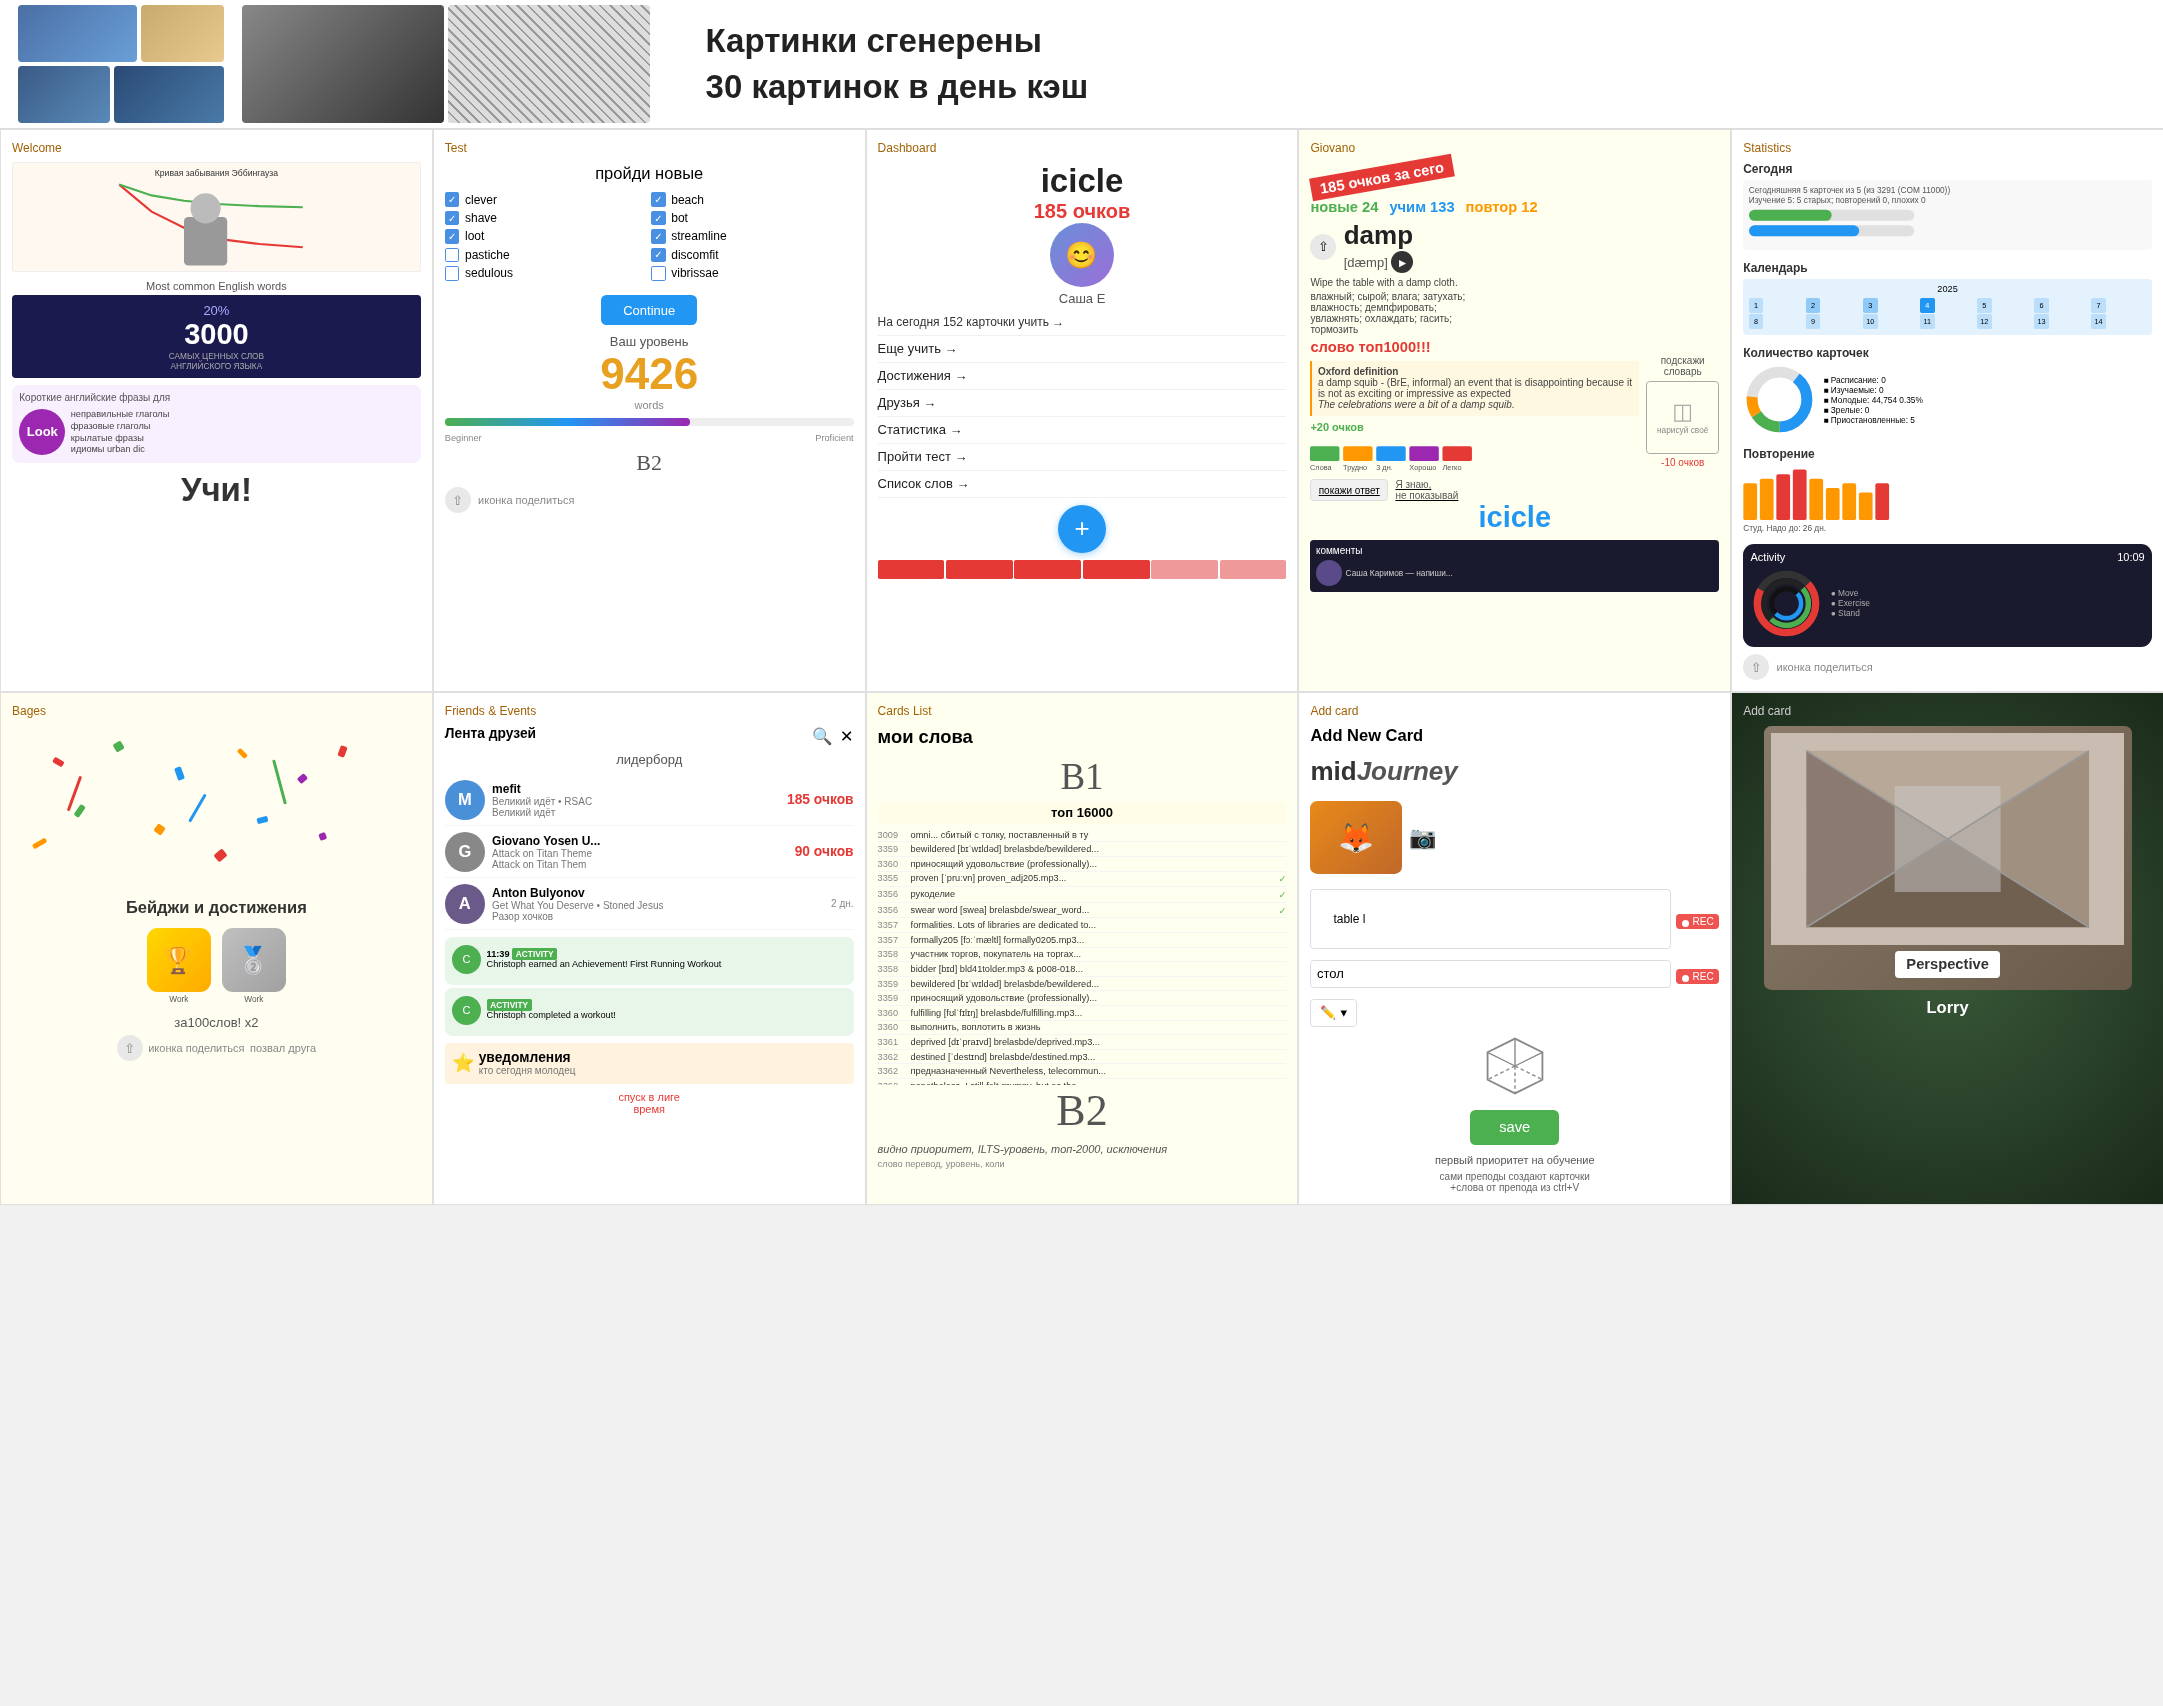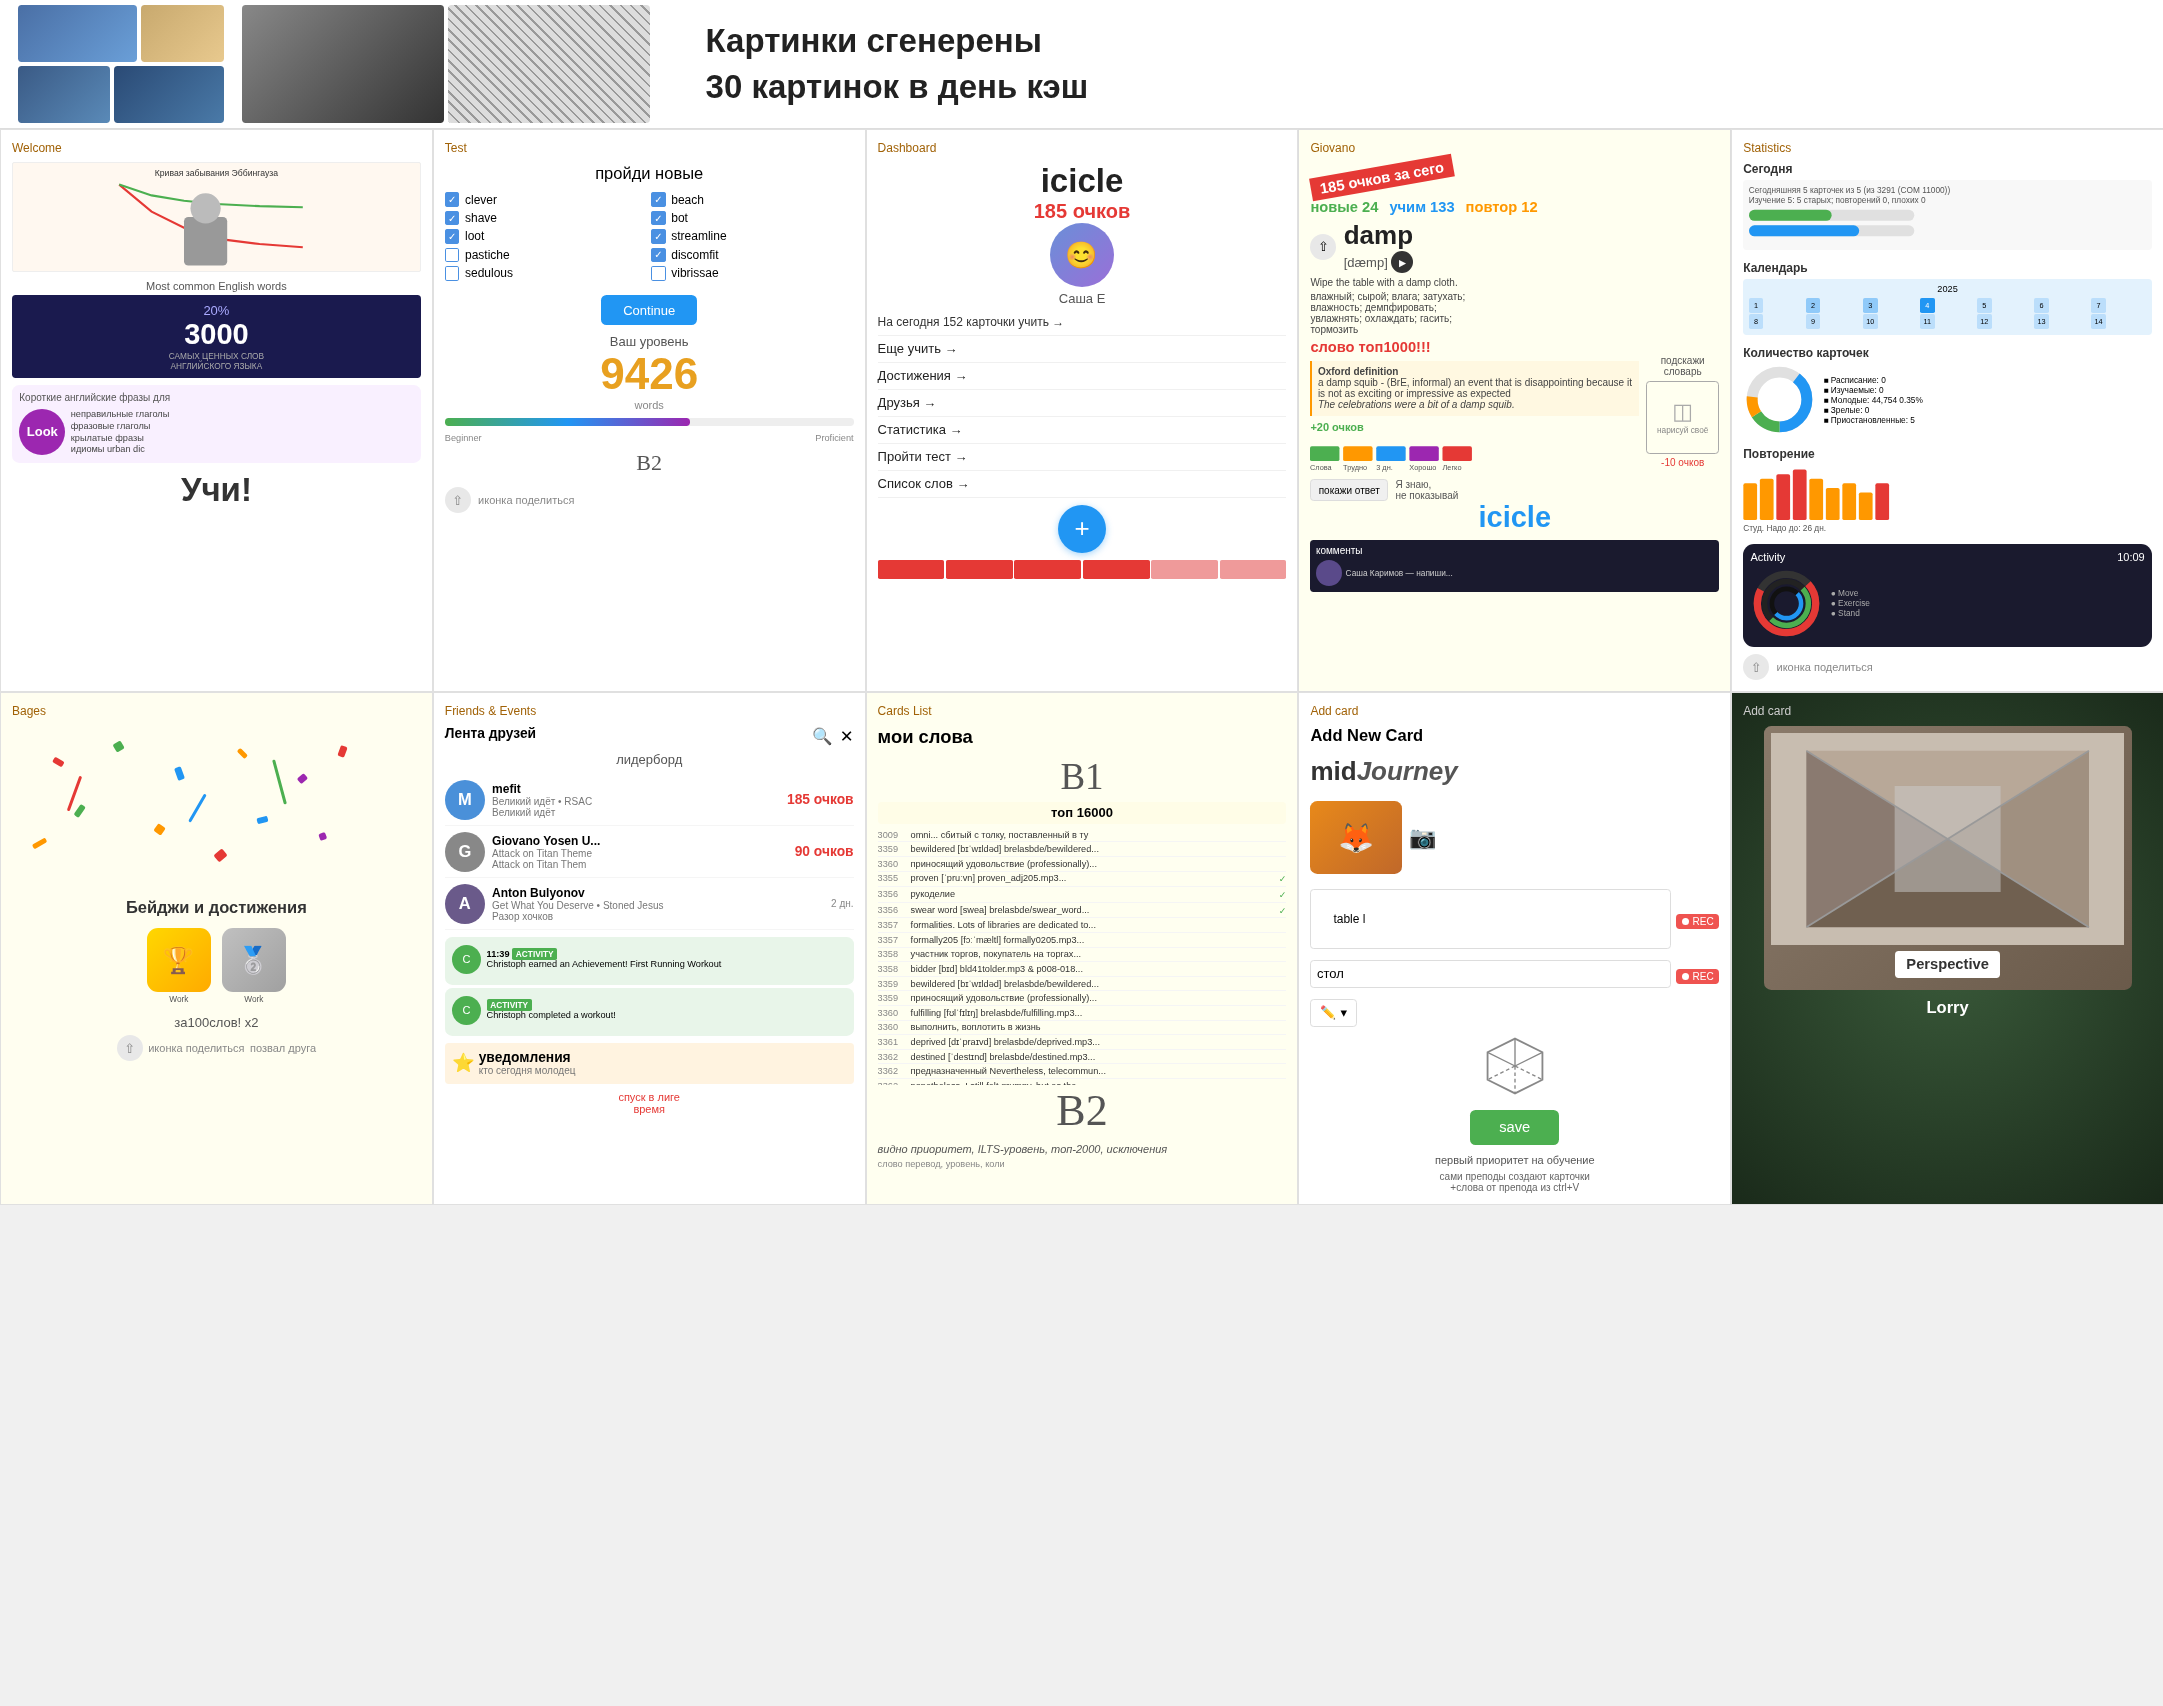--- a/index.html
+++ b/index.html
@@ -540,21 +540,21 @@
     .input-field {
       width: 100%;
       padding: 7.3px;
       border: 0.9px solid #ddd;
       border-radius: 3.7px;
       font-size: 13px;
       margin-bottom: 5.5px;
     }
     .rec-badge {
       display: inline-flex;
-      align-items: center;
+      align-items: flex-end;
       gap: 3.7px;
       background: #ef5350;
       color: #fff;
       border-radius: 3.7px;
       padding: 1.8px 5.5px;
       font-size: 10px;
     }
     .rec-dot { width: 7.3px; height: 7.3px; border-radius: 50%; background: #fff; }
     .edit-btn {
       background: #fff;
@@ -856,21 +856,21 @@
             <rect x="72" y="10" width="32" height="16" fill="#2196F3" rx="2"></rect>
             <rect x="108" y="10" width="32" height="16" fill="#9C27B0" rx="2"></rect>
             <rect x="144" y="10" width="32" height="16" fill="#e53935" rx="2"></rect>
             <text x="0" y="36" font-size="8" fill="#555">Слова</text>
             <text x="36" y="36" font-size="8" fill="#555">Трудно</text>
             <text x="72" y="36" font-size="8" fill="#555">3 дн.</text>
             <text x="108" y="36" font-size="8" fill="#555">Хорошо</text>
             <text x="144" y="36" font-size="8" fill="#555">Легко</text>
           </svg>
         </div>
-        <div style="display:flex; gap:7.3px; margin-top:3.7px;">
+        <div style="display:flex; gap:7.3px; margin-top:3.7px;text-decoration:underline;">
           <button class="learn-action-btn">покажи ответ</button>
           <div style="font-size:10px; color:#555;">
             <span>Я знаю,</span><br>
             <span>не показывай</span>
           </div>
         </div>
       </div>
       <div style="flex:0 0 73px; text-align:center;">
         <div style="font-size:10px; color:#555;">подскажи словарь</div>
         <div class="draw-box">

